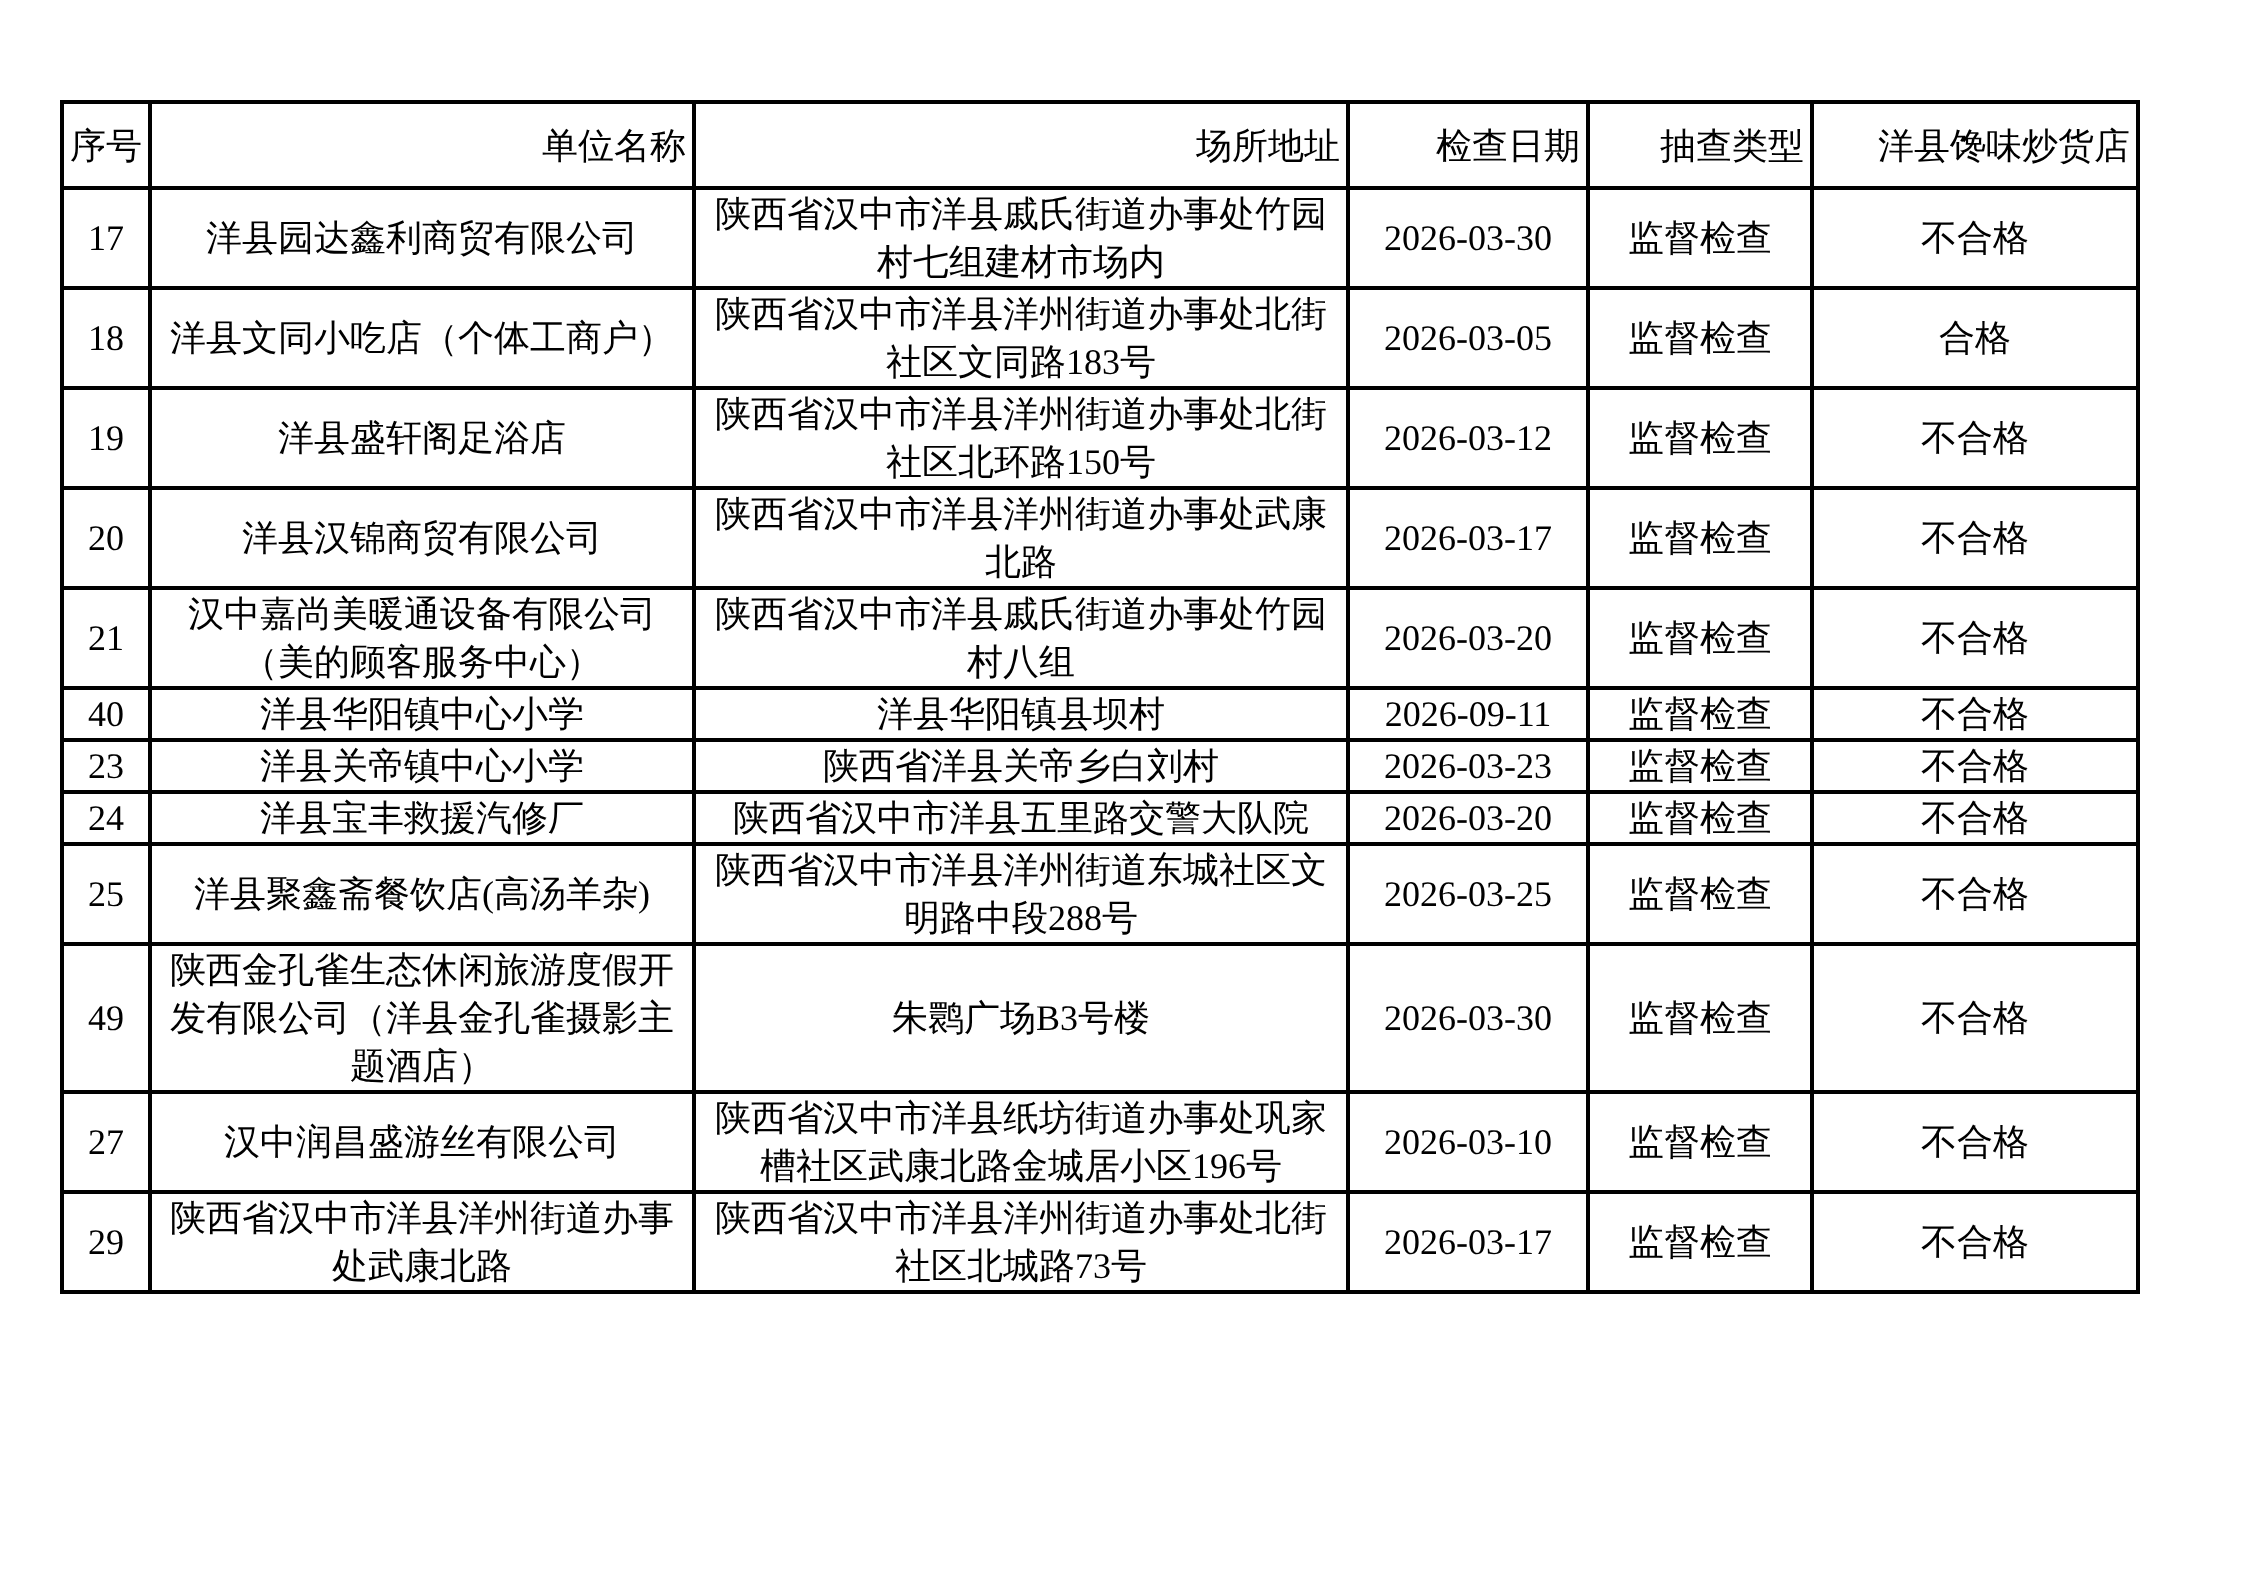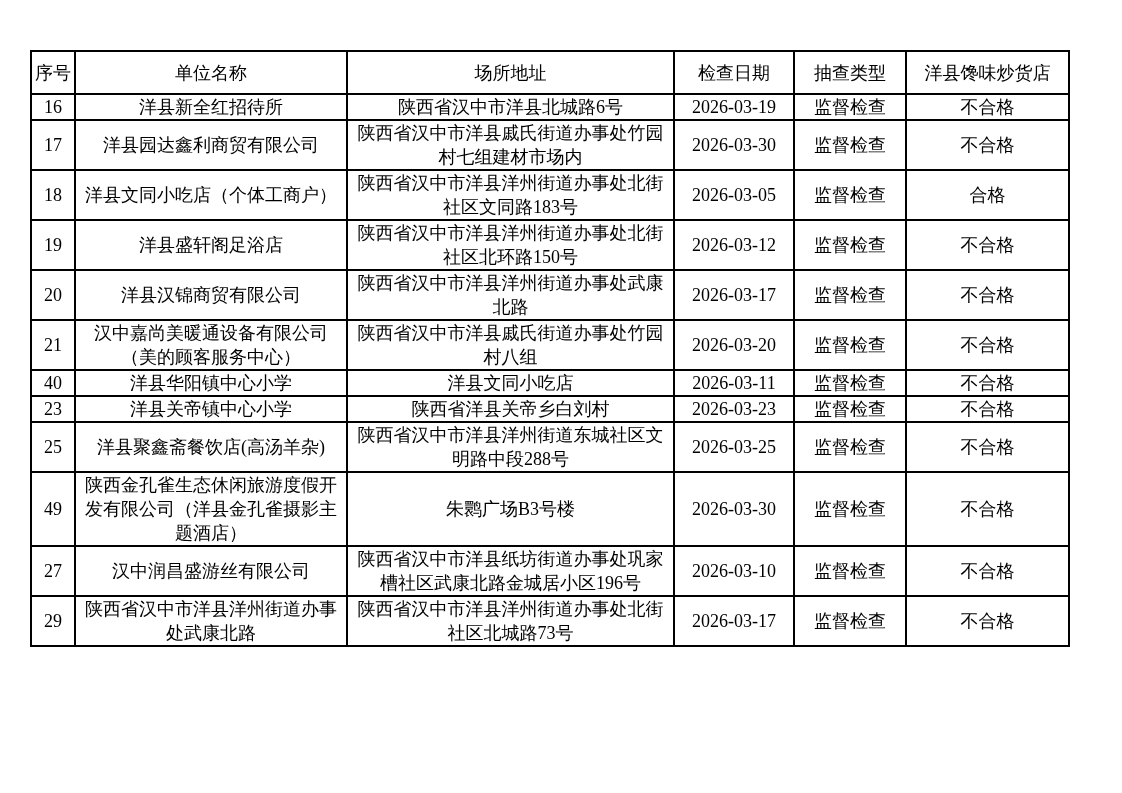--- a/index.html
+++ b/index.html
@@ -36,20 +36,21 @@
     vertical-align: middle;
     font-size: 18px;
     line-height: 24px;
     font-weight: normal;
     padding: 0 3px;
     word-break: break-all;
     overflow-wrap: anywhere;
   }
   table.inspection thead th {
     height: 41px;
+    text-align: right;
   }
   table.inspection tbody td {
     height: 24px;
   }
   col.c-no     { width: 44px;  }
   col.c-name   { width: 272px; }
   col.c-addr   { width: 327px; }
   col.c-date   { width: 120px; }
   col.c-type   { width: 112px; }
   col.c-result { width: 163px; }
@@ -71,28 +72,20 @@
       <tr>
         <th>序号</th>
         <th>单位名称</th>
         <th>场所地址</th>
         <th>检查日期</th>
         <th>抽查类型</th>
         <th>洋县馋味炒货店</th>
       </tr>
     </thead>
     <tbody>
-        <tr>
-      <td>16</td>
-      <td>洋县新全红招待所</td>
-      <td>陕西省汉中市洋县北城路6号</td>
-      <td>2026-03-19</td>
-      <td>监督检查</td>
-      <td>不合格</td>
-    </tr>
         <tr>
       <td>17</td>
       <td>洋县园达鑫利商贸有限公司</td>
       <td>陕西省汉中市洋县戚氏街道办事处竹园村七组建材市场内</td>
       <td>2026-03-30</td>
       <td>监督检查</td>
       <td>不合格</td>
     </tr>
         <tr>
       <td>18</td>
@@ -122,30 +115,38 @@
       <td>21</td>
       <td>汉中嘉尚美暖通设备有限公司（美的顾客服务中心）</td>
       <td>陕西省汉中市洋县戚氏街道办事处竹园村八组</td>
       <td>2026-03-20</td>
       <td>监督检查</td>
       <td>不合格</td>
     </tr>
         <tr>
       <td>40</td>
       <td>洋县华阳镇中心小学</td>
-      <td>洋县文同小吃店</td>
-      <td>2026-03-11</td>
+      <td>洋县华阳镇县坝村</td>
+      <td>2026-09-11</td>
       <td>监督检查</td>
       <td>不合格</td>
     </tr>
         <tr>
       <td>23</td>
       <td>洋县关帝镇中心小学</td>
       <td>陕西省洋县关帝乡白刘村</td>
       <td>2026-03-23</td>
+      <td>监督检查</td>
+      <td>不合格</td>
+    </tr>
+        <tr>
+      <td>24</td>
+      <td>洋县宝丰救援汽修厂</td>
+      <td>陕西省汉中市洋县五里路交警大队院</td>
+      <td>2026-03-20</td>
       <td>监督检查</td>
       <td>不合格</td>
     </tr>
         <tr>
       <td>25</td>
       <td>洋县聚鑫斋餐饮店(高汤羊杂)</td>
       <td>陕西省汉中市洋县洋州街道东城社区文明路中段288号</td>
       <td>2026-03-25</td>
       <td>监督检查</td>
       <td>不合格</td>

